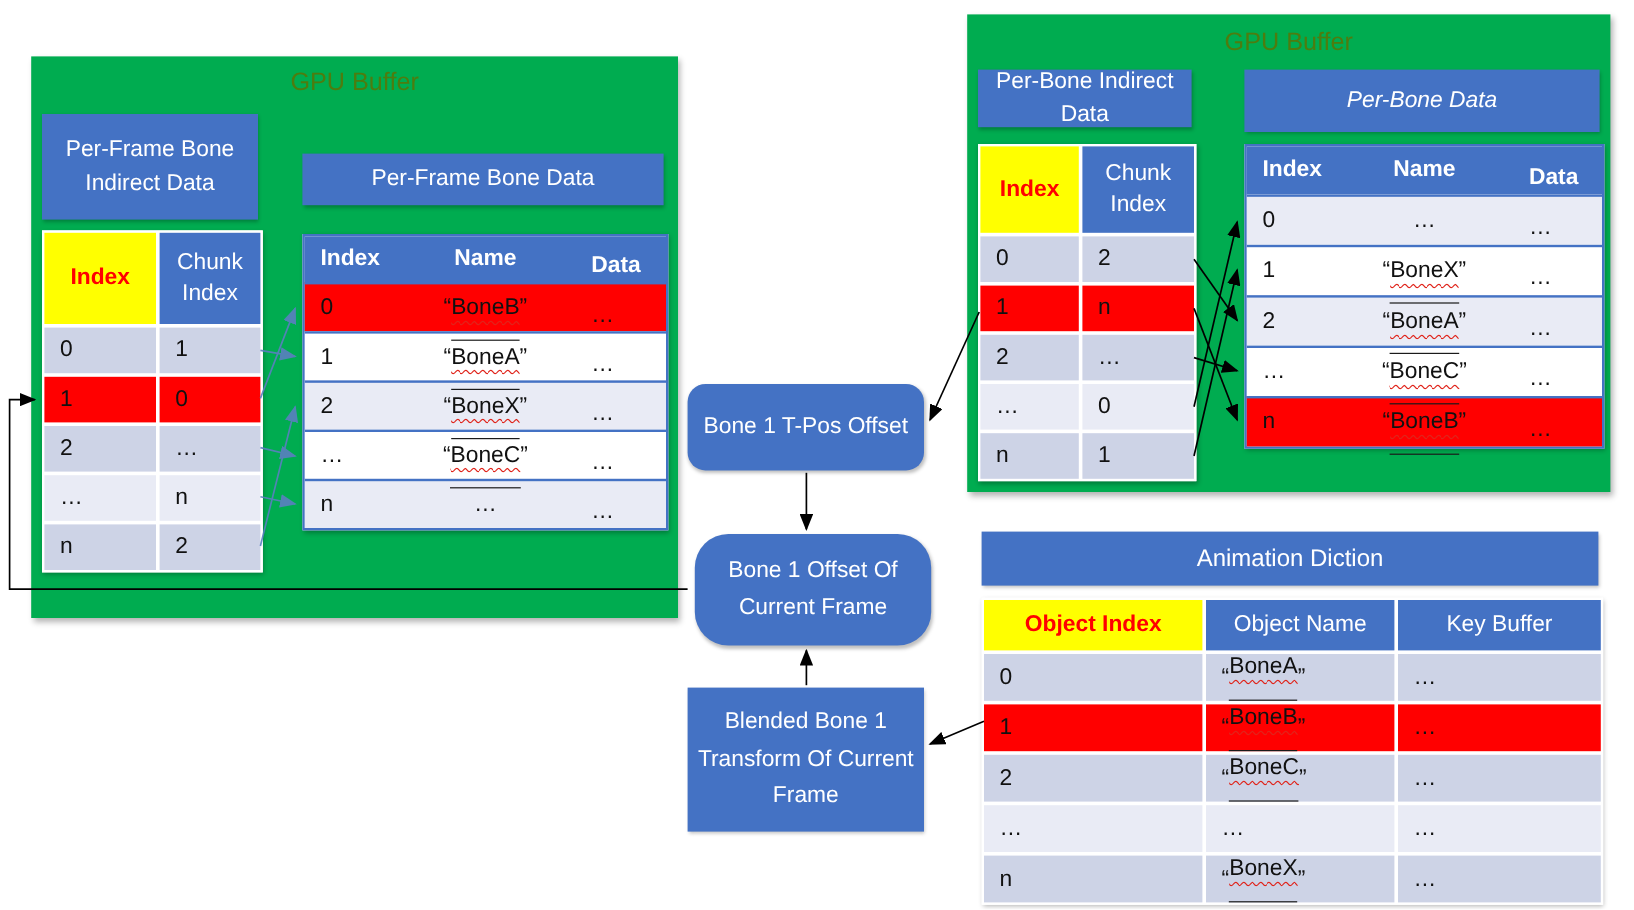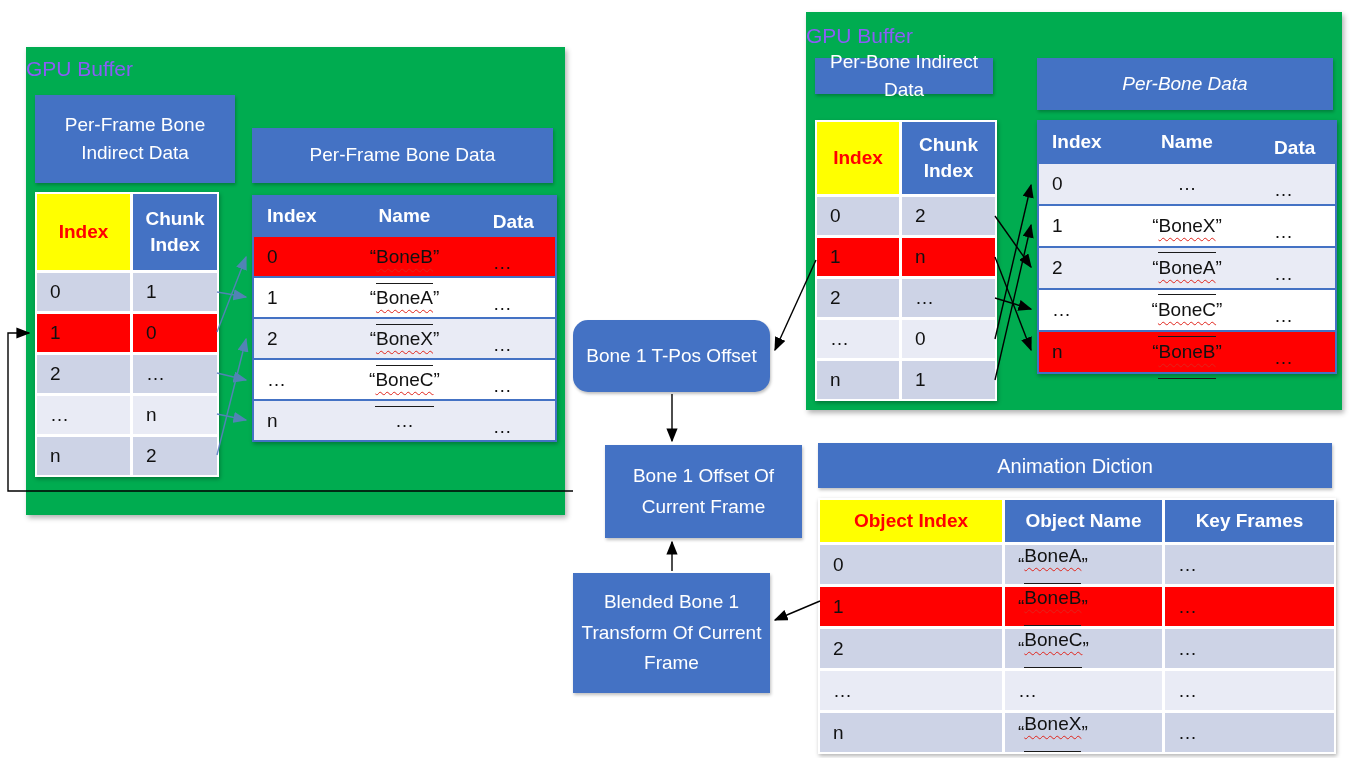--- a/index.html
+++ b/index.html
@@ -3,21 +3,21 @@
 <meta charset="utf-8">
 <style>
   html,body{margin:0;padding:0;}
   body{
     width:1362px;height:758px;position:relative;background:#ffffff;
     font-family:"Liberation Sans", sans-serif;color:#111;overflow:hidden;
   }
   .abs{position:absolute;}
   
   .gpu-box{background:#00AC50;box-shadow:2px 3px 5px rgba(0,0,0,.30);}
-  .gpu-title{color:#8b5cf6;font-size:21px;}
+  .gpu-title{color:#4d7c0f;font-size:21px;text-align:center;}
   
   .blue-box{
     background:#4472C4;color:#fff;display:flex;align-items:center;justify-content:center;
     text-align:center;font-size:19px;line-height:1.5;box-shadow:1px 2px 3px rgba(0,0,0,.25);
   }
   
   .t-ind{
     display:grid;gap:3px;background:#fff;border:2px solid #fff;
     box-shadow:1px 2px 4px rgba(0,0,0,.30);
   }
@@ -26,21 +26,21 @@
   .t-anim{grid-template-columns:182px 157px 1fr;grid-template-rows:42px repeat(5,39px);}
   .cell{
     display:flex;align-items:center;font-size:19px;padding-left:13px;background:#CDD3E6;
   }
   .cell.light{background:#E9EBF5;}
   .cell.redbg{background:#FF0000;}
   .hcell-yellow{
     background:#FFFF00;color:#FF0000;font-weight:bold;justify-content:center;padding-left:0;text-align:center;
   }
   .hcell-blue{
-    background:#4472C4;color:#fff;font-weight:bold;justify-content:center;padding-left:0;
+    background:#4472C4;color:#fff;font-weight:normal;justify-content:center;padding-left:0;
     text-align:center;line-height:1.35;
   }
   
   .t-data{
     background:#fff;border:2px solid #4472C4;box-shadow:1px 2px 4px rgba(0,0,0,.30);
   }
   .t-data .hrow{
     display:grid;grid-template-columns:28% 44% 28%;align-items:center;height:38px;
     background:#4472C4;color:#fff;font-weight:bold;font-size:19px;
   }
@@ -64,38 +64,38 @@
     padding-bottom:16px;
   }
   svg.overlay{position:absolute;left:0;top:0;pointer-events:none;}
 </style>
 </head>
 <body>
 
 <div class="abs gpu-box" style="left:26px;top:47px;width:539px;height:468px;"></div>
 <div class="abs gpu-title" style="left:26px;top:57px;width:539px;">GPU Buffer</div>
 
-<div class="abs blue-box" style="left:35px;top:95px;width:200px;height:88px;">Per-Frame Bone Indirect Data</div>
+<div class="abs blue-box" style="left:35px;top:95px;width:180px;height:88px;">Per-Frame Bone Indirect Data</div>
 
 <div class="abs t-ind t-ind-left" style="left:35px;top:192px;width:180px;">
   <div class="cell hcell-yellow">Index</div>
   <div class="cell hcell-blue">Chunk Index</div>
   <div class="cell">0</div>
   <div class="cell">1</div>
   <div class="cell redbg">1</div>
   <div class="cell redbg">0</div>
   <div class="cell">2</div>
   <div class="cell">…</div>
   <div class="cell light">…</div>
   <div class="cell light">n</div>
   <div class="cell">n</div>
   <div class="cell">2</div>
 </div>
 
-<div class="abs blue-box" style="left:252px;top:128px;width:301px;height:55px;">Per-Frame Bone Data</div>
+<div class="abs blue-box" style="left:252px;top:128px;width:301px;height:43px;">Per-Frame Bone Data</div>
 
 <div class="abs t-data" style="left:252px;top:195px;width:301px;">
   <div class="hrow">
     <div class="ci">Index</div>
     <div class="cn">Name</div>
     <div class="cd">Data</div>
   </div>
   <div class="drow redbg">
     <div class="ci">0</div>
     <div class="cn">“<span class="bone-u">BoneB</span>”</div>
@@ -119,21 +119,21 @@
   <div class="drow">
     <div class="ci">n</div>
     <div class="cn">…</div>
     <div class="cd">…</div>
   </div>
 </div>
 
 <div class="abs gpu-box" style="left:806px;top:12px;width:536px;height:398px;"></div>
 <div class="abs gpu-title" style="left:806px;top:24px;width:536px;">GPU Buffer</div>
 
-<div class="abs blue-box" style="left:815px;top:58px;width:178px;height:36px;">Per-Bone Indirect Data</div>
+<div class="abs blue-box" style="left:815px;top:58px;width:178px;height:48px;">Per-Bone Indirect Data</div>
 
 <div class="abs t-ind t-ind-right" style="left:815px;top:120px;width:178px;">
   <div class="cell hcell-yellow">Index</div>
   <div class="cell hcell-blue">Chunk Index</div>
   <div class="cell">0</div>
   <div class="cell">2</div>
   <div class="cell redbg">1</div>
   <div class="cell redbg">n</div>
   <div class="cell">2</div>
   <div class="cell">…</div>
@@ -172,29 +172,29 @@
     <div class="cd">…</div>
   </div>
   <div class="drow redbg">
     <div class="ci">n</div>
     <div class="cn">“<span class="bone-u">BoneB</span>”</div>
     <div class="cd">…</div>
   </div>
 </div>
 
 <div class="abs blue-box" style="left:573px;top:320px;width:197px;height:72px;line-height:1.6;border-radius:15px;">Bone 1 T-Pos Offset</div>
-<div class="abs blue-box" style="left:605px;top:445px;width:197px;height:93px;line-height:1.6;">Bone 1 Offset Of Current Frame</div>
+<div class="abs blue-box" style="left:579px;top:445px;width:197px;height:93px;line-height:1.6;border-radius:28px;">Bone 1 Offset Of Current Frame</div>
 <div class="abs blue-box" style="left:573px;top:573px;width:197px;height:120px;line-height:1.6;">Blended Bone 1 Transform Of Current Frame</div>
 
 <div class="abs blue-box" style="left:818px;top:443px;width:514px;height:45px;font-size:20px;">Animation Diction</div>
 
 <div class="abs t-ind t-anim" style="left:818px;top:498px;width:514px;">
   <div class="cell hcell-yellow">Object Index</div>
   <div class="cell hcell-blue">Object Name</div>
-  <div class="cell hcell-blue">Key Frames</div>
+  <div class="cell hcell-blue">Key Buffer</div>
 
   <div class="cell">0</div>
   <div class="cell">“<span class="bone-u">BoneA</span>”</div>
   <div class="cell">…</div>
 
   <div class="cell redbg">1</div>
   <div class="cell redbg">“<span class="bone-u">BoneB</span>”</div>
   <div class="cell redbg">…</div>
 
   <div class="cell">2</div>

